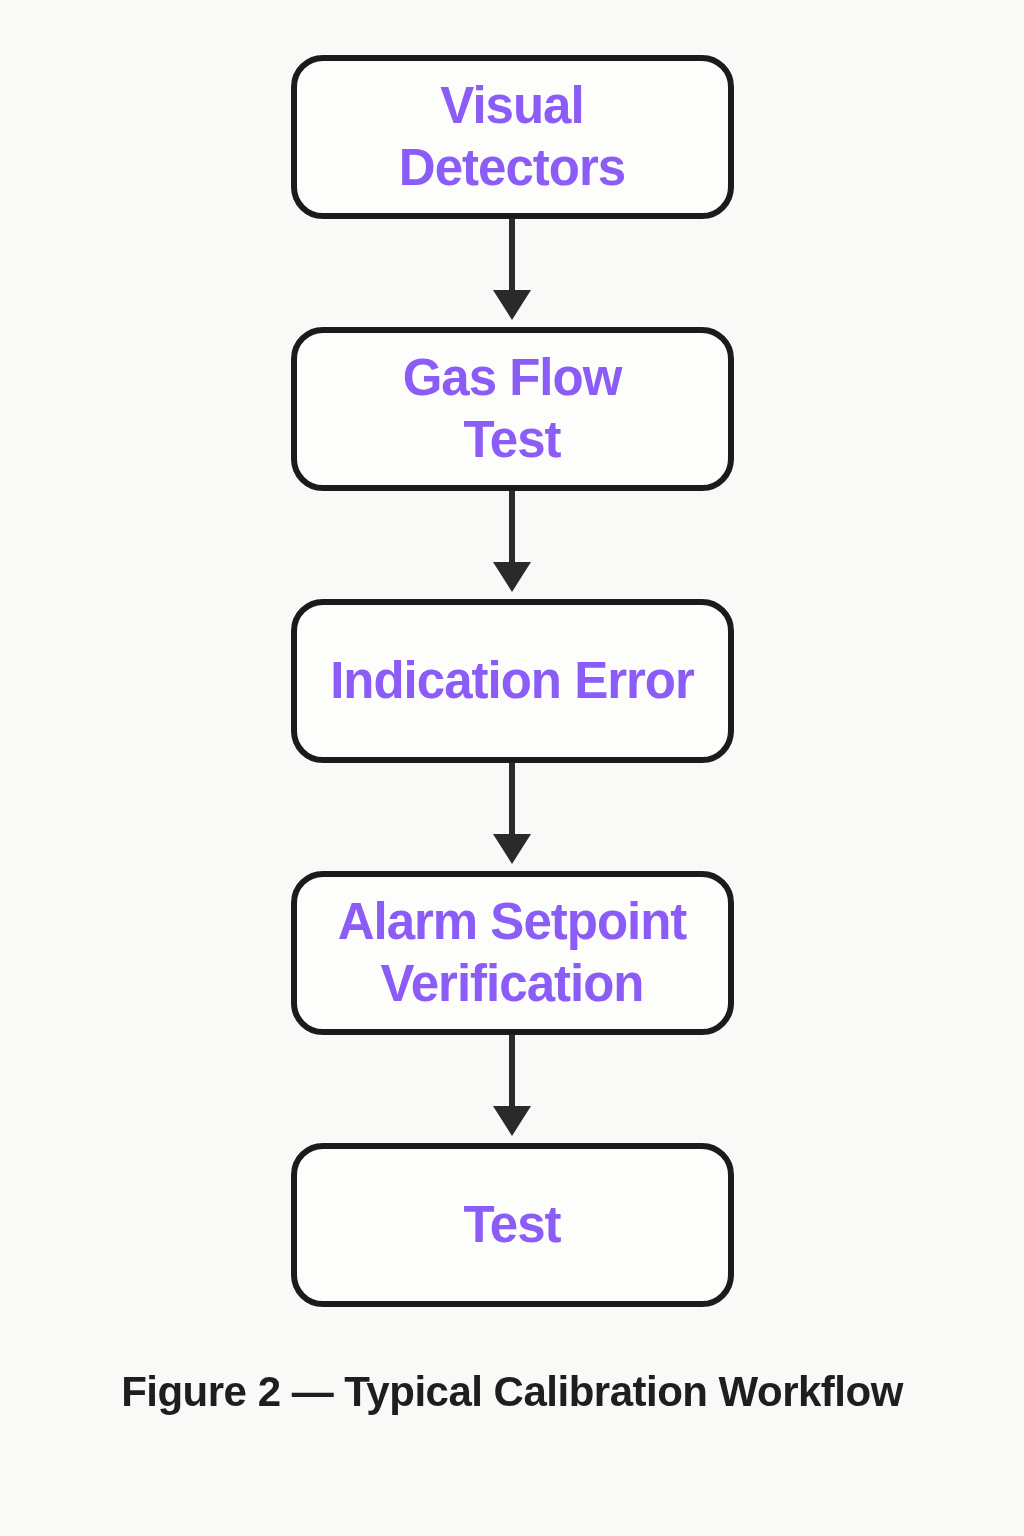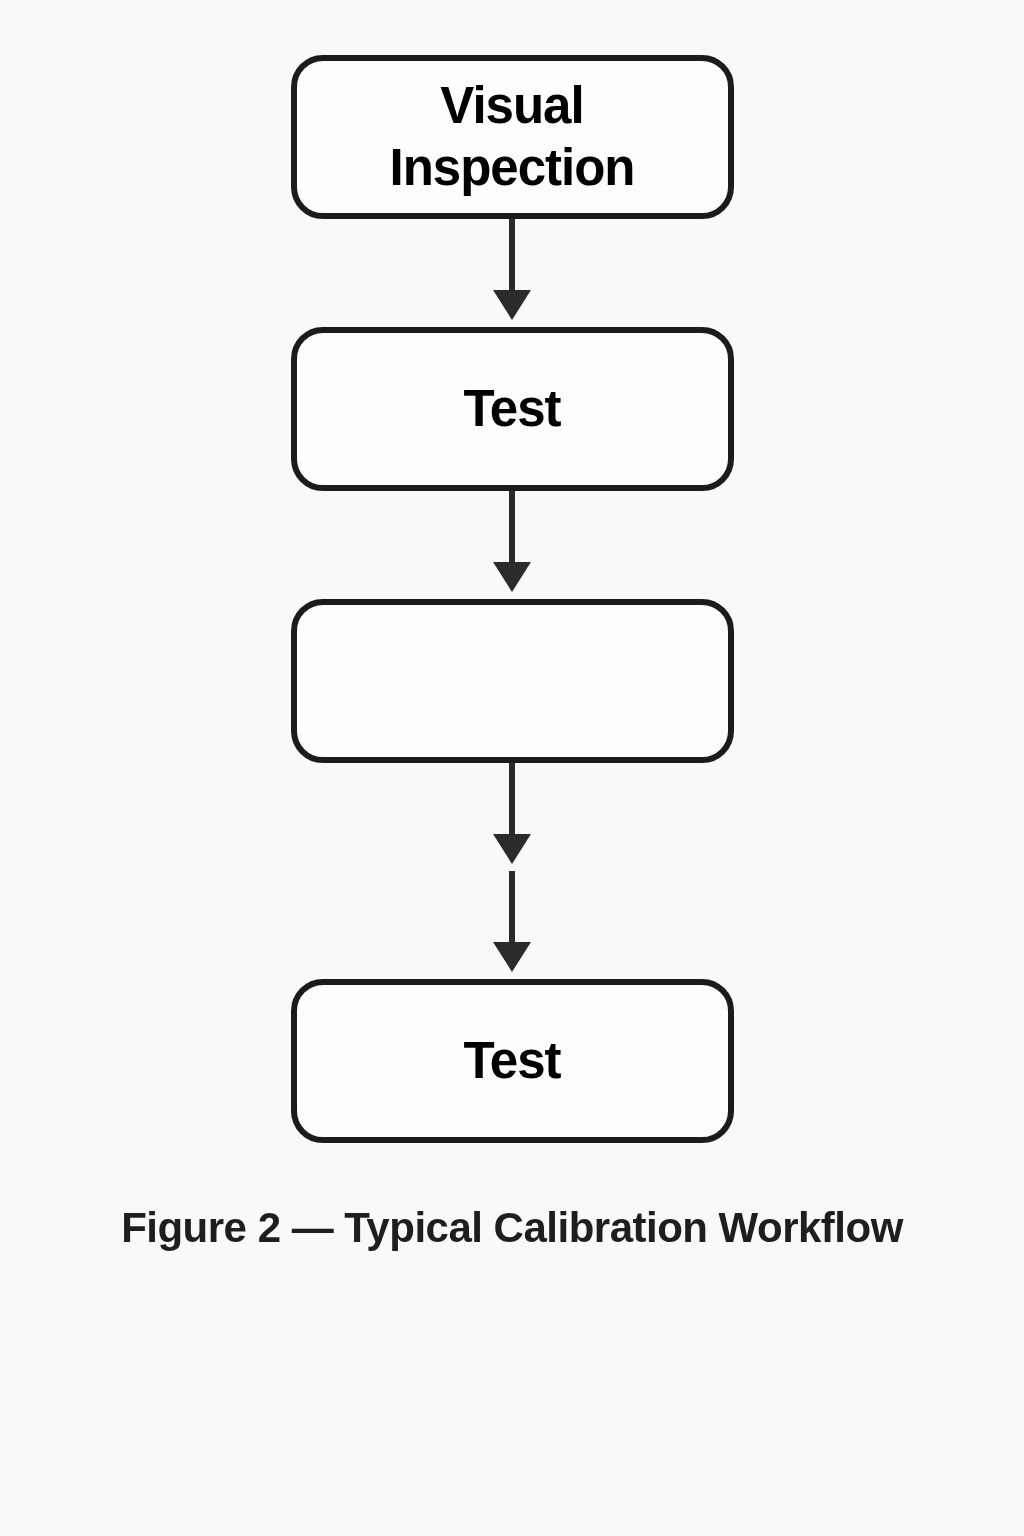--- a/index.html
+++ b/index.html
@@ -35,21 +35,21 @@
     border-radius: 32px;
     display: flex;
     flex-direction: column;
     justify-content: center;
     align-items: center;
   }
   .node-line {
     font-size: 51px;
     line-height: 62px;
     font-weight: bold;
-    color: #000000;
+    color: #8b5cf6;
     letter-spacing: -1px;
     text-align: center;
     white-space: nowrap;
   }
   .arrow {
     display: block;
     width: 40px;
     height: 108px;
   }
   .arrow line {
@@ -73,45 +73,51 @@
   }
 </style>
 </head>
 <body>
 
 <div class="page">
   <div class="flowchart">
 
     <div class="node">
       <div class="node-line">Visual</div>
-      <div class="node-line">Inspection</div>
+      <div class="node-line">Detectors</div>
     </div>
 
     <svg class="arrow" viewBox="0 0 40 108" xmlns="http://www.w3.org/2000/svg" aria-hidden="true">
       <line x1="20" y1="0" x2="20" y2="74"></line>
       <polygon points="1,71 39,71 20,101"></polygon>
     </svg>
 
     <div class="node">
+      <div class="node-line">Gas Flow</div>
       <div class="node-line">Test</div>
     </div>
 
     <svg class="arrow" viewBox="0 0 40 108" xmlns="http://www.w3.org/2000/svg" aria-hidden="true">
       <line x1="20" y1="0" x2="20" y2="74"></line>
       <polygon points="1,71 39,71 20,101"></polygon>
     </svg>
 
     <div class="node">
+      <div class="node-line">Indication Error</div>
     </div>
 
     <svg class="arrow" viewBox="0 0 40 108" xmlns="http://www.w3.org/2000/svg" aria-hidden="true">
       <line x1="20" y1="0" x2="20" y2="74"></line>
       <polygon points="1,71 39,71 20,101"></polygon>
     </svg>
 
+    <div class="node">
+      <div class="node-line">Alarm Setpoint</div>
+      <div class="node-line">Verification</div>
+    </div>
 
     <svg class="arrow" viewBox="0 0 40 108" xmlns="http://www.w3.org/2000/svg" aria-hidden="true">
       <line x1="20" y1="0" x2="20" y2="74"></line>
       <polygon points="1,71 39,71 20,101"></polygon>
     </svg>
 
     <div class="node">
       <div class="node-line">Test</div>
     </div>
 

